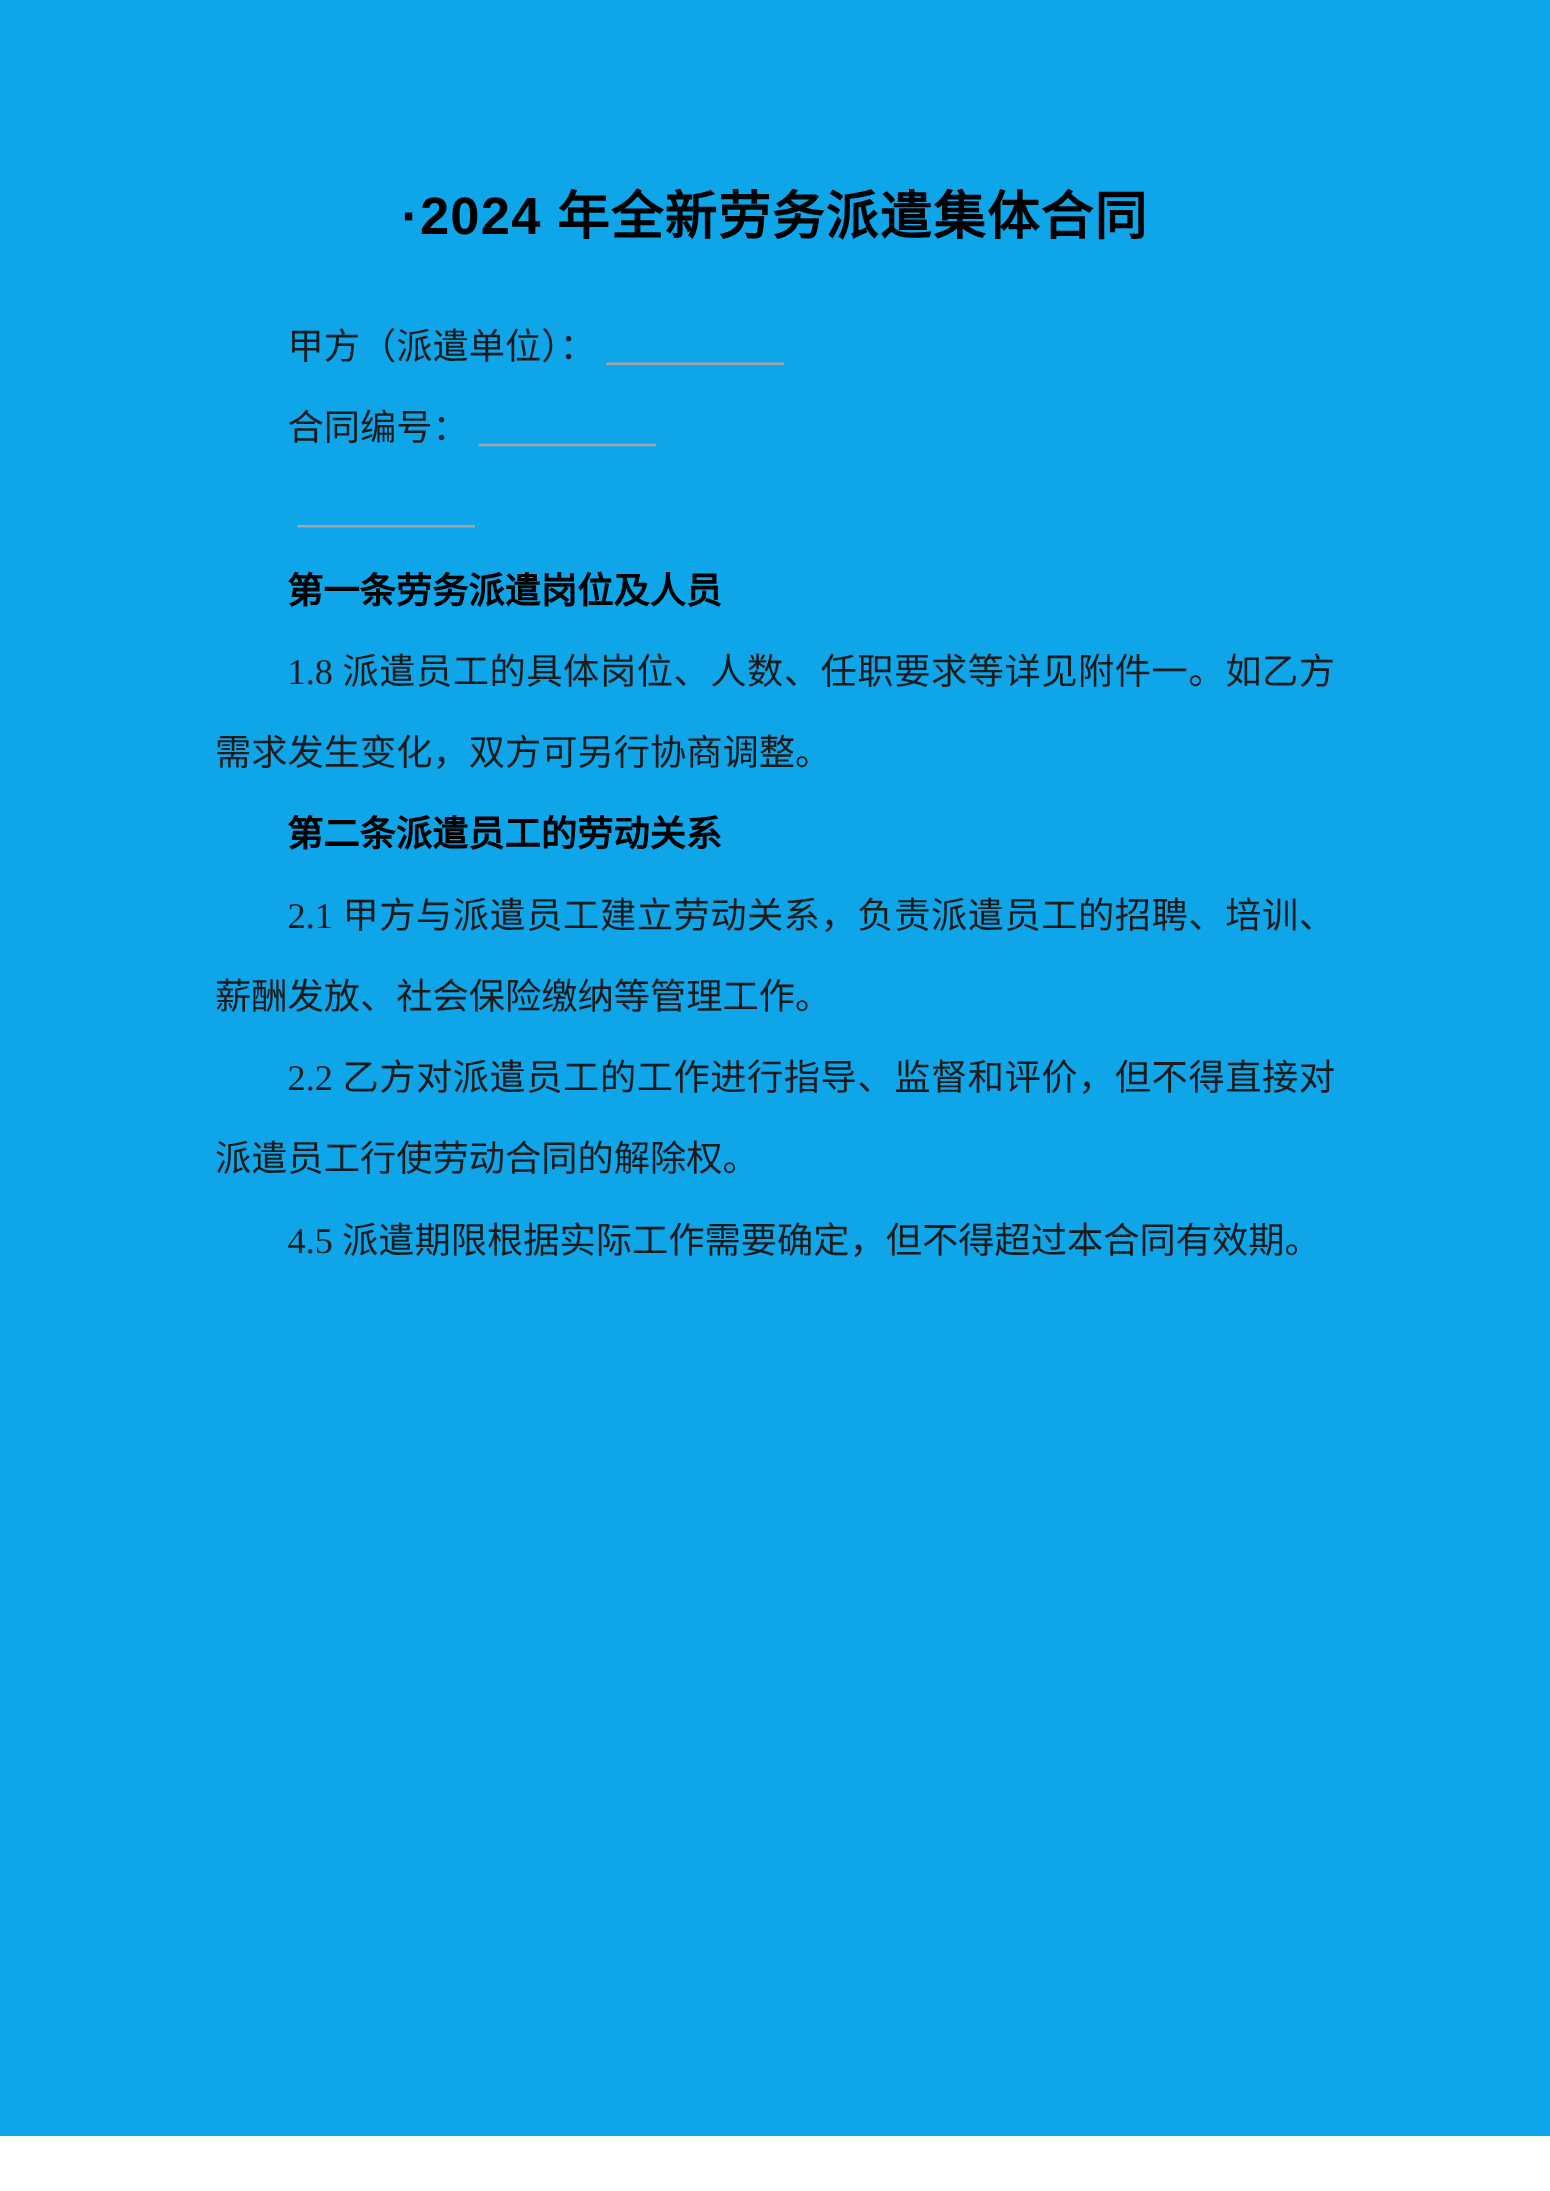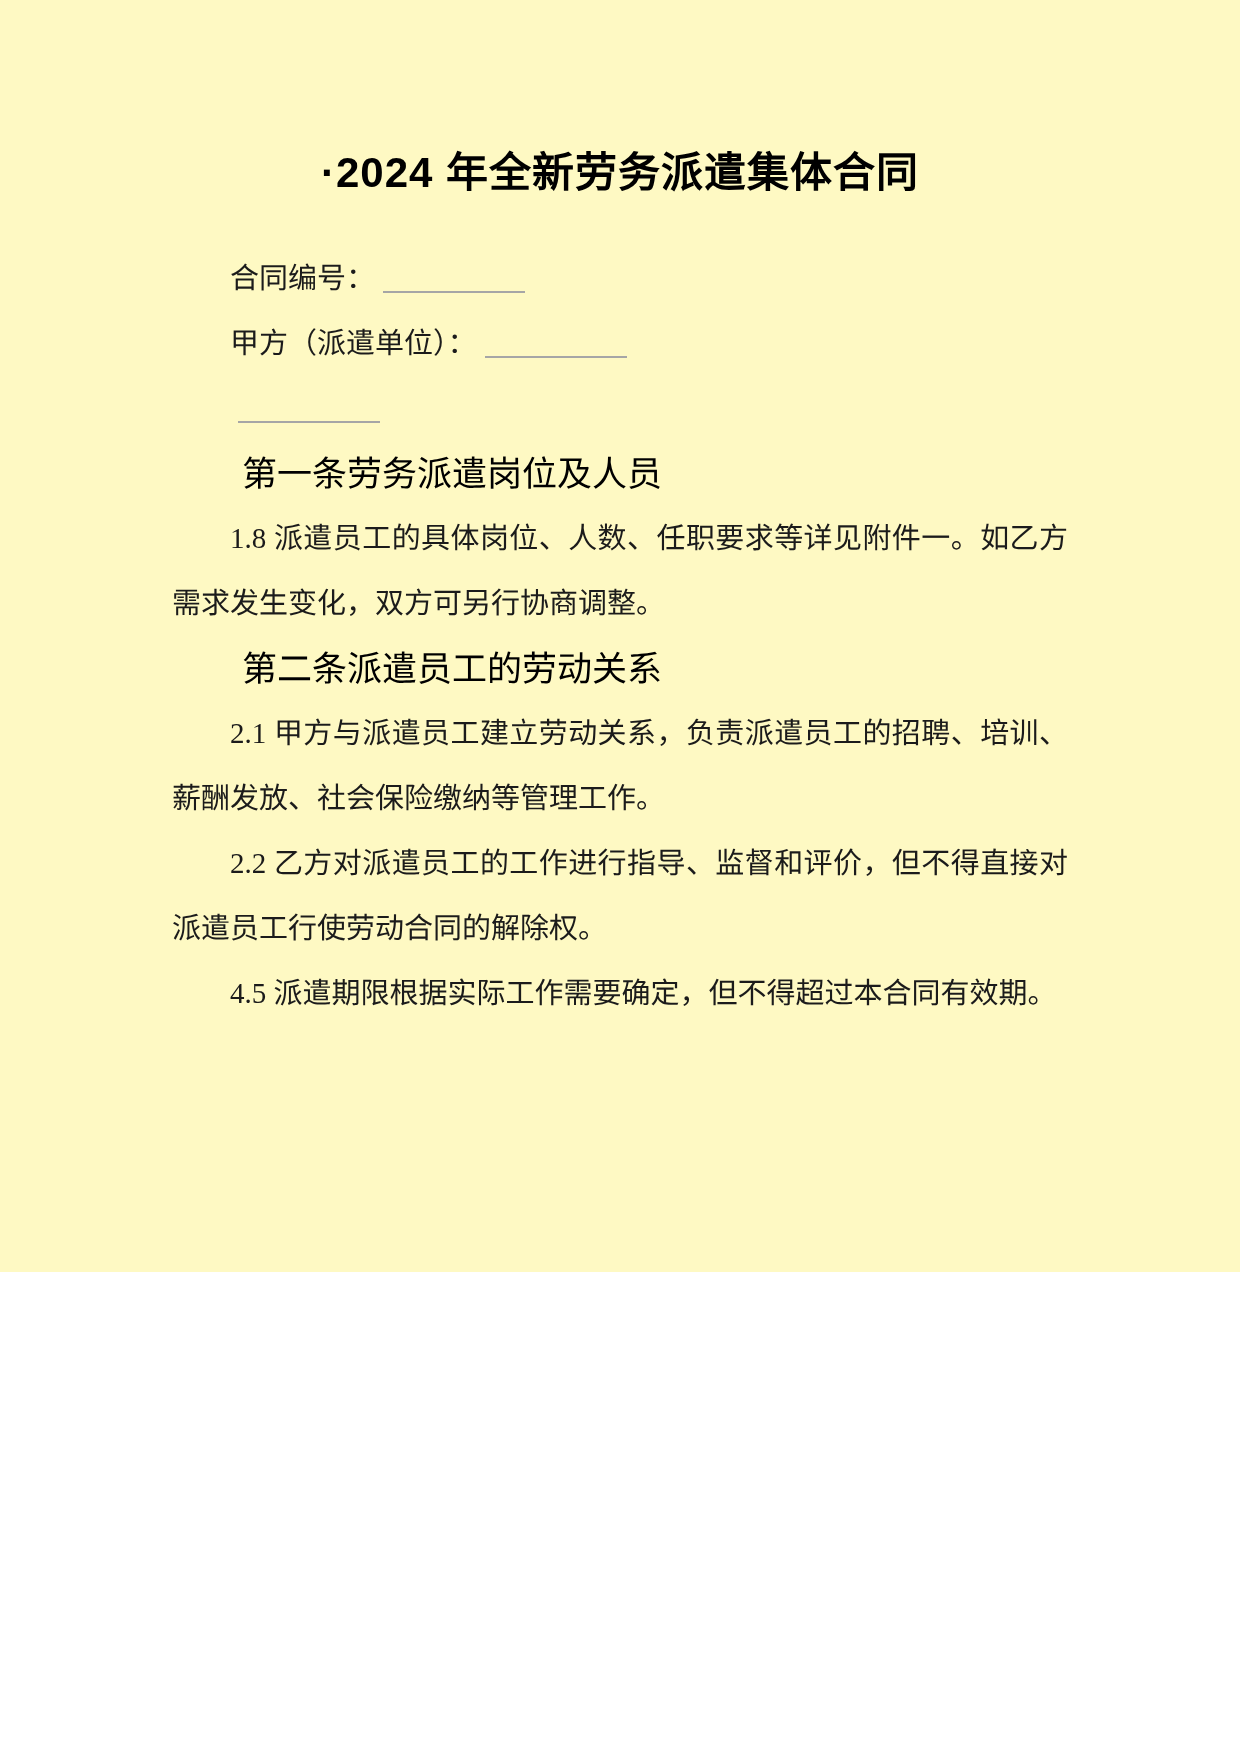--- a/index.html
+++ b/index.html
@@ -3,22 +3,22 @@
 <meta charset="utf-8">
 <style>
   html, body {
     margin: 0;
     padding: 0;
     background: #ffffff;
   }
   .page {
     position: relative;
     width: 1240px;
-    height: 1272px;
-    background: #fef9c3;
+    height: 1709px;
+    background: #0ea5e9;
     overflow: hidden;
     font-family: "Liberation Serif", "DejaVu Serif", serif;
     color: #1b1b1b;
   }
   .content {
     padding: 140px 172px 0 172px;
   }
   .doc-title {
     font-family: "Liberation Sans", "DejaVu Sans", sans-serif;
     font-weight: bold;
@@ -33,22 +33,22 @@
   .line {
     font-size: 29px;
     line-height: 65px;
     margin: 0;
     text-align: justify;
     text-indent: 2em;
     word-break: break-all;
   }
   .sec-heading {
     font-family: "Liberation Sans", "DejaVu Sans", sans-serif;
-    font-weight: normal;
-    font-size: 35px;
+    font-weight: bold;
+    font-size: 29px;
     line-height: 65px;
     margin: 0;
     text-indent: 2em;
     color: #000000;
   }
   .blank {
     display: inline-block;
     border-bottom: 2px solid #a6a6a6;
     height: 1em;
     vertical-align: -0.18em;
@@ -59,23 +59,23 @@
   }
 </style>
 </head>
 <body>
 
 <div class="page">
   <div class="content">
 
     <h1 class="doc-title">·2024 年全新劳务派遣集体合同</h1>
 
+    <p class="line"><span>甲方（派遣单位）：</span><span class="blank blank-lg"></span></p>
+
     <p class="line"><span>合同编号：</span><span class="blank blank-lg"></span></p>
-
-    <p class="line"><span>甲方（派遣单位）：</span><span class="blank blank-lg"></span></p>
 
     <p class="line"><span class="blank blank-lg"></span></p>
 
 
     <h2 class="sec-heading">第一条劳务派遣岗位及人员</h2>
     <p class="line">1.8 派遣员工的具体岗位、人数、任职要求等详见附件一。如乙方需求发生变化，双方可另行协商调整。</p>
 
     <h2 class="sec-heading">第二条派遣员工的劳动关系</h2>
     <p class="line">2.1 甲方与派遣员工建立劳动关系，负责派遣员工的招聘、培训、薪酬发放、社会保险缴纳等管理工作。</p>
     <p class="line">2.2 乙方对派遣员工的工作进行指导、监督和评价，但不得直接对派遣员工行使劳动合同的解除权。</p>

